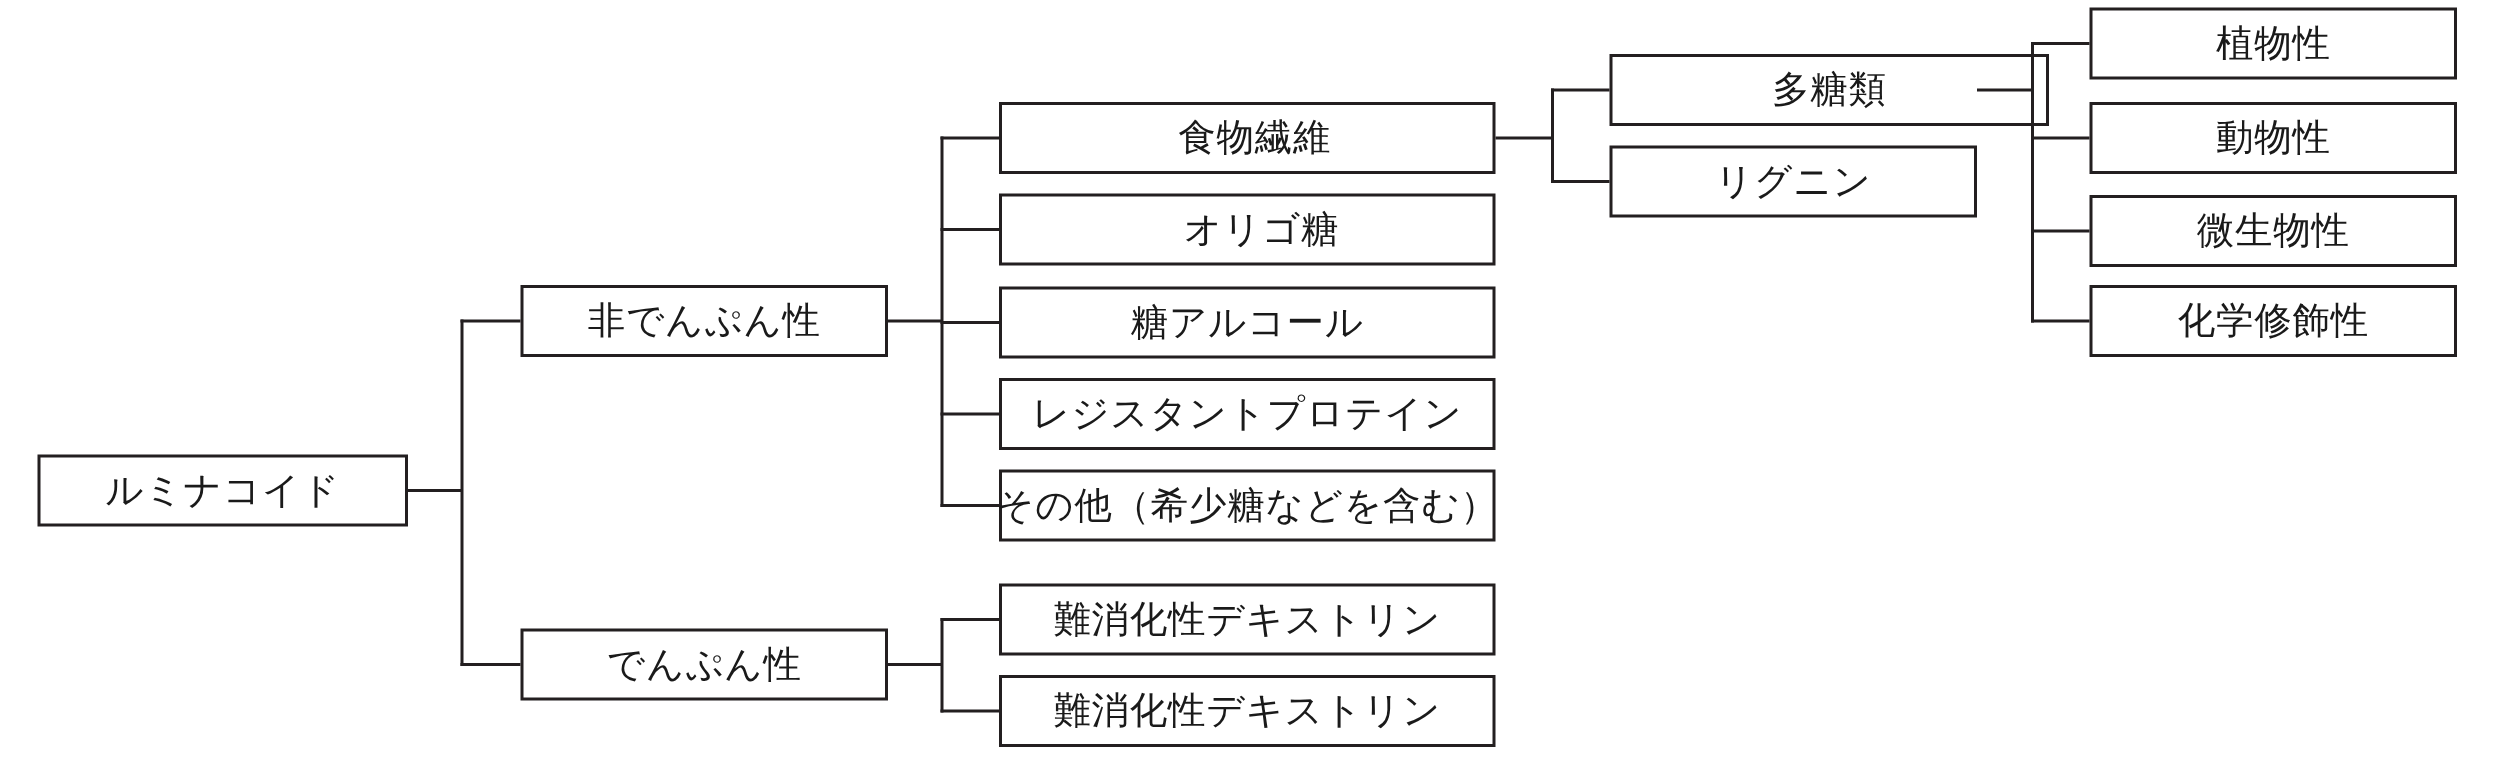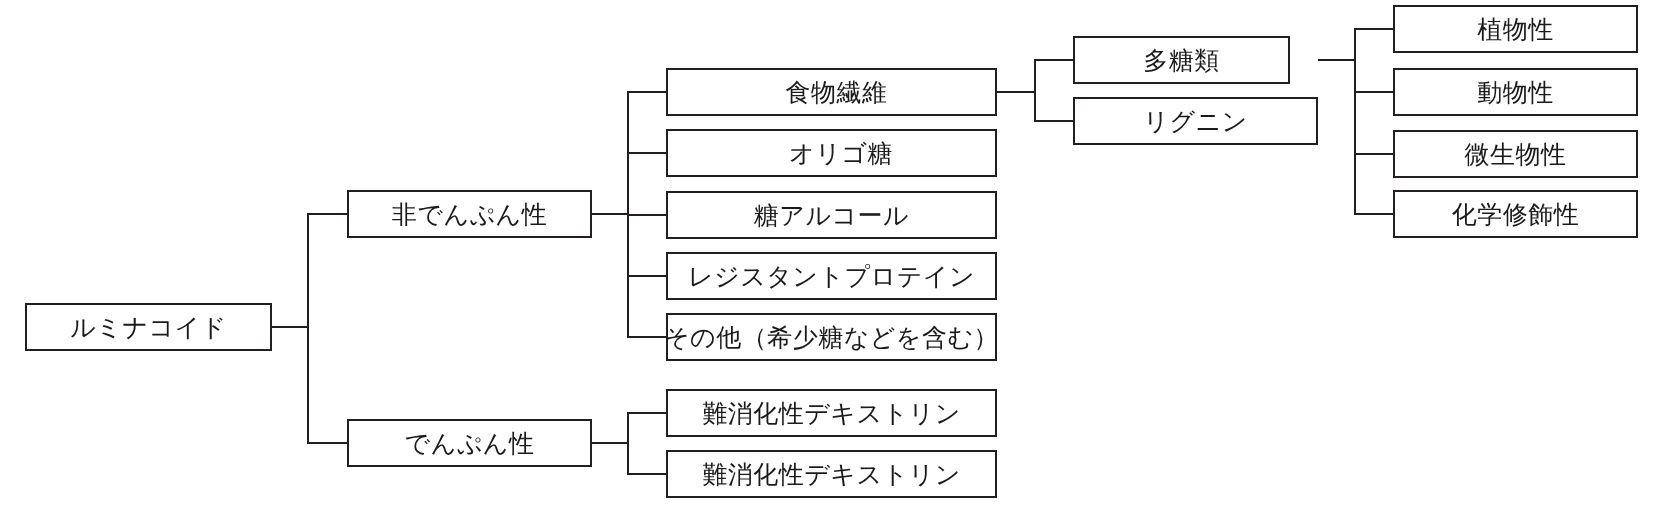--- a/index.html
+++ b/index.html
@@ -77,21 +77,21 @@
     <span>その他（希少糖などを含む）</span>
   </div>
 
   <div class="node" style="left:666px; top:389px; width:331px;">
     <span>難消化性デキストリン</span>
   </div>
   <div class="node" style="left:666px; top:450px; width:331px;">
     <span>難消化性デキストリン</span>
   </div>
 
-  <div class="node" style="left:1073px; top:36px; width:217px;">
+  <div class="node" style="left:1073px; top:36px; width:293px;">
     <span>多糖類</span>
   </div>
   <div class="node" style="left:1073px; top:97px; width:245px;">
     <span>リグニン</span>
   </div>
 
   <div class="node" style="left:1393px; top:68px; width:245px;">
     <span>動物性</span>
   </div>
   <div class="node" style="left:1393px; top:5px; width:245px;">

